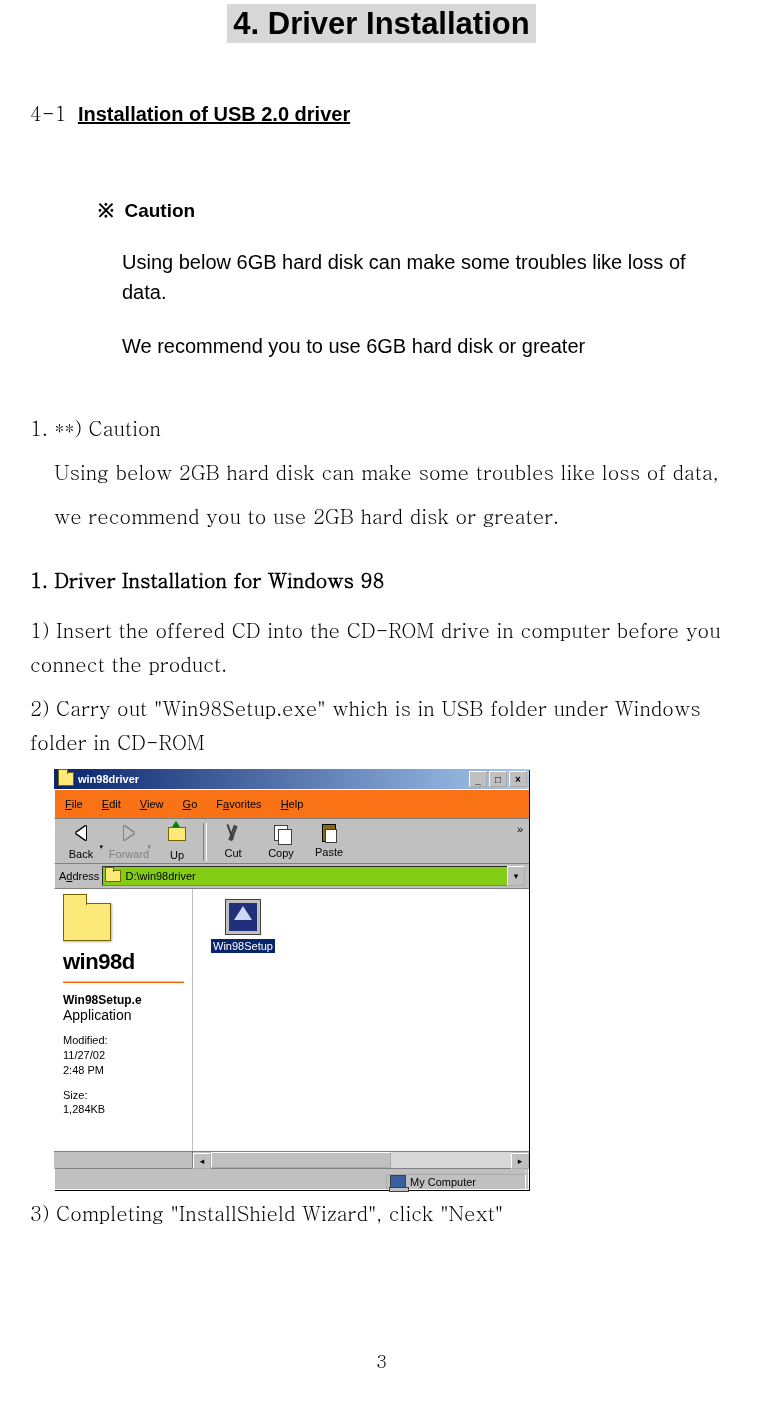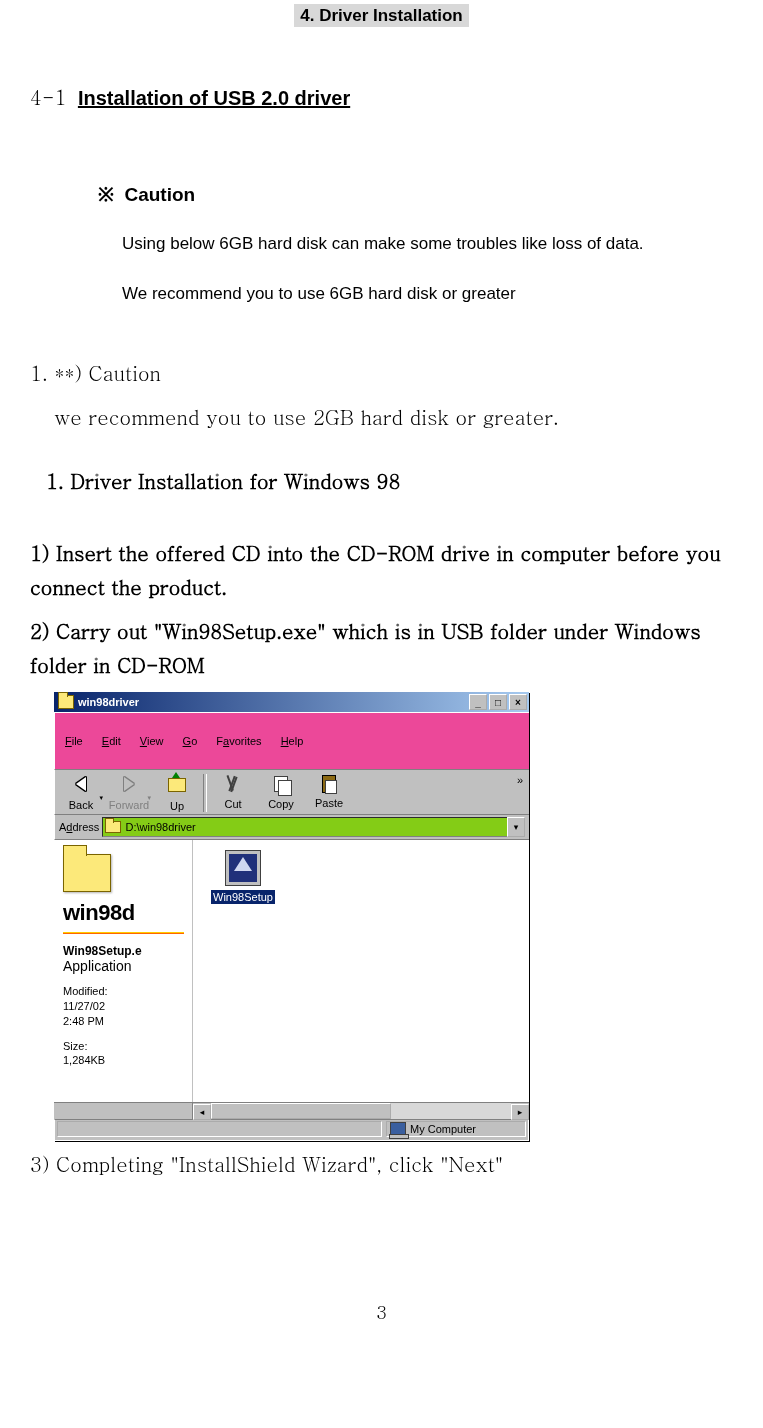--- a/index.html
+++ b/index.html
@@ -13,21 +13,21 @@
   .page {
     padding: 0 30px 40px 30px;
     box-sizing: border-box;
   }
   .chapter-title {
     text-align: center;
     margin-top: 6px;
     margin-bottom: 56px;
   }
   .chapter-title span {
-    font-size: 17px;
+    font-size: 31px;
     font-weight: bold;
     background: #d8d8d8;
     padding: 2px 6px;
   }
   .sec-line {
     font-size: 20px;
     margin-bottom: 70px;
   }
   .sec-line .num {
     font-family: "Batang", "Times New Roman", serif;
@@ -40,21 +40,21 @@
   }
   .caution-block {
     margin-left: 68px;
     margin-bottom: 40px;
   }
   .caution-block .caution-head {
     font-weight: bold;
     font-size: 19px;
   }
   .caution-block p {
-    font-size: 17px;
+    font-size: 20px;
     margin: 24px 0 0 24px;
     line-height: 1.5;
   }
   .serif {
     font-family: "Batang", "Times New Roman", serif;
     font-size: 20px;
   }
   .serif .bold { font-weight: bold; }
   .para {
     margin: 0 0 10px 0;
@@ -99,22 +99,22 @@
     margin-left: 2px;
     display: inline-flex;
     align-items: center;
     justify-content: center;
     font-size: 10px;
     font-weight: bold;
     color: #000;
     font-family: Tahoma, sans-serif;
   }
   .menubar {
-    background: #ec4899;
-    padding: 20px 2px;
+    background: #f97316;
+    padding: 6px 2px;
     border-left: 1px solid #fff;
     border-top: 1px solid #fff;
   }
   .menubar span {
     padding: 2px 8px;
     display: inline-block;
   }
   .menubar span u { text-decoration: underline; }
   .toolbar {
     background: #c0c0c0;
@@ -217,22 +217,22 @@
   .hscroll {
     background:#c0c0c0; height:16px; display:flex;
     border-top:1px solid #808080;
   }
   .hs-blank { width:138px; background:#c0c0c0; border-right:1px solid #808080; }
   .hs-btn { width:16px;height:14px;margin-top:1px;background:#c0c0c0;border:1px outset #fff;
     display:inline-flex;align-items:center;justify-content:center;font-size:9px;}
   .hs-track { flex:1; background:#d8d8d8; position:relative; }
   .hs-thumb { position:absolute;left:0;top:0;width:60%;height:100%;background:#c0c0c0;border:1px outset #fff;box-sizing:border-box; }
   .statusbar {
-    background:#c0c0c0; height:20px; display:flex; align-items:flex-start;
-    border:1px solid #fff; border-top-color:#808080;
+    background:#c0c0c0; height:20px; display:flex; align-items:flex-end;
+    border:1px solid #fff; border-top-color:#808080;flex-direction:column;
   }
   .status-cell { border:1px inset #fff; height:16px; margin:1px 2px; box-sizing:border-box; }
   .sc1 { flex:1; }
   .sc2 { width:140px; display:flex; align-items:center; padding:0 3px; font-size:11px; }
   .pc-ic {
     width:14px;height:12px;background:#3a5f9f;border:1px solid #404040;margin-right:4px;position:relative;
   }
   .pc-ic::after{content:"";position:absolute;left:-2px;bottom:-4px;width:18px;height:3px;background:#c0c0c0;border:1px solid #404040;}
   .page-num {
     text-align:center; font-family:"Batang","Times New Roman",serif; font-size:18px;
@@ -257,28 +257,29 @@
     <span class="caution-head">
       <span>※</span>&nbsp;
       <span>Caution</span>
     </span>
     <p>Using below 6GB hard disk can make some troubles like loss of data.</p>
     <p>We recommend you to use 6GB hard disk or greater</p>
   </div>
 
   <div class="serif" style="margin-top:50px;">
     <p class="para">1. **) Caution</p>
+    <p class="para indent1">Using below 2GB hard disk can make some troubles like loss of data,</p>
     <p class="para indent1">we recommend you to use 2GB hard disk or greater.</p>
   </div>
 
-  <div class="serif" style="margin-top:30px;margin-left:16px;">
+  <div class="serif" style="margin-top:30px;">
     <p class="para bold" style="font-weight:bold;">1. Driver Installation for Windows 98</p>
   </div>
 
-  <div class="serif" style="margin-top:38px;font-weight:bold;">
+  <div class="serif" style="margin-top:16px;">
     <p class="para" style="padding-left:0;">1) Insert the offered CD into the CD-ROM drive in computer before you connect the product.</p>
     <p class="para">2) Carry out "Win98Setup.exe" which is in USB folder under Windows folder in CD-ROM</p>
   </div>
 
   <div class="win98">
 
     <div class="titlebar">
       <span class="tb-icon"></span>
       <span class="tb-title">win98driver</span>
       <span class="win-btn">_</span>

